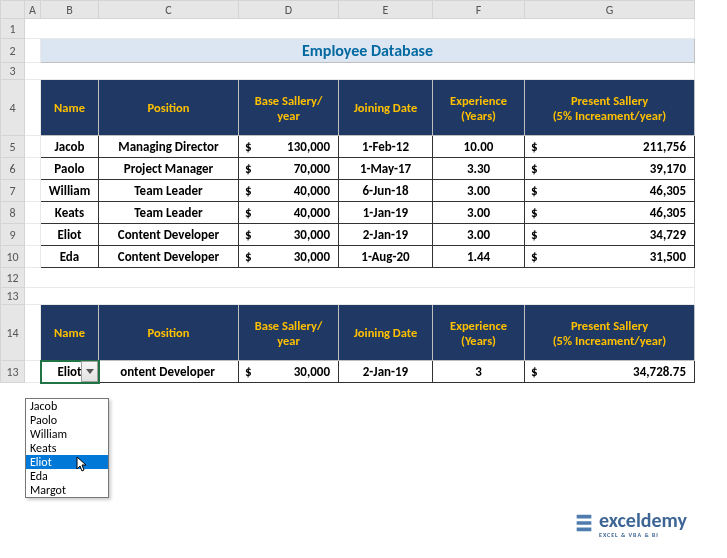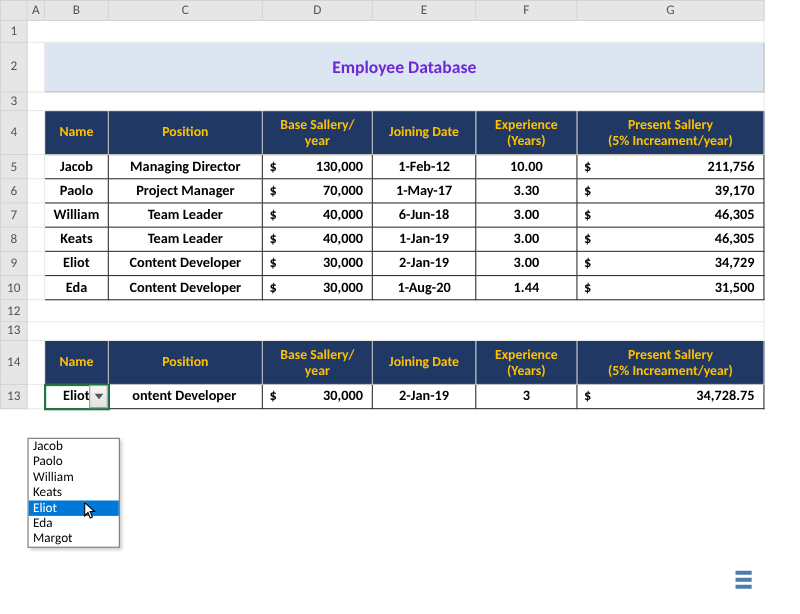--- a/index.html
+++ b/index.html
@@ -36,35 +36,35 @@
   .col-A { width: 16px; }
   .col-B { width: 58px; }
   .col-C { width: 140px; }
   .col-D { width: 100px; }
   .col-E { width: 94px; }
   .col-F { width: 92px; }
   .col-G { width: 170px; }
   .empty-cell { border: 1px solid #e9e9e9; height: 20px; }
   .title-cell {
     background: #dce6f2;
-    color: #6d28d9;
+    color: #0369a1;
     font-weight: bold;
     font-size: 16px;
     text-align: center;
     border: 1px solid #bfbfbf;
-    height: 45px;
+    height: 24px;
   }
   .hdr {
     background: #1f3864;
     color: #ffc000;
     font-weight: bold;
     text-align: center;
     border: 1px solid #bfbfbf;
     vertical-align: middle;
-    height: 40px;
+    height: 56px;
     font-size: 12.5px;
     line-height: 1.2;
   }
   .data {
     border: 1px solid #333;
     text-align: center;
     font-weight: bold;
     height: 22px;
     font-size: 13px;
     padding: 0 4px;
@@ -306,13 +306,17 @@
 </div>
 
 <svg class="cursor" style="left:76px; top:457px;" viewBox="0 0 12 16">
   <path d="M0 0 L0 12 L3 9 L5 14 L7 13 L5 8 L9 8 Z" fill="#fff" stroke="#000" stroke-width="1"></path>
 </svg>
 
 <div class="watermark">
   <svg width="22" height="22" viewBox="0 0 24 24">
       <path fill="#3b6ea5" d="M4 3h16v4H4zm0 7h16v4H4zm0 7h16v4H4z"></path>
     </svg>
+  <div>
+    <span>exceldemy</span>
+    <span class="sub">EXCEL &amp; VBA &amp; BI</span>
+  </div>
 </div>
 
 </body></html>

